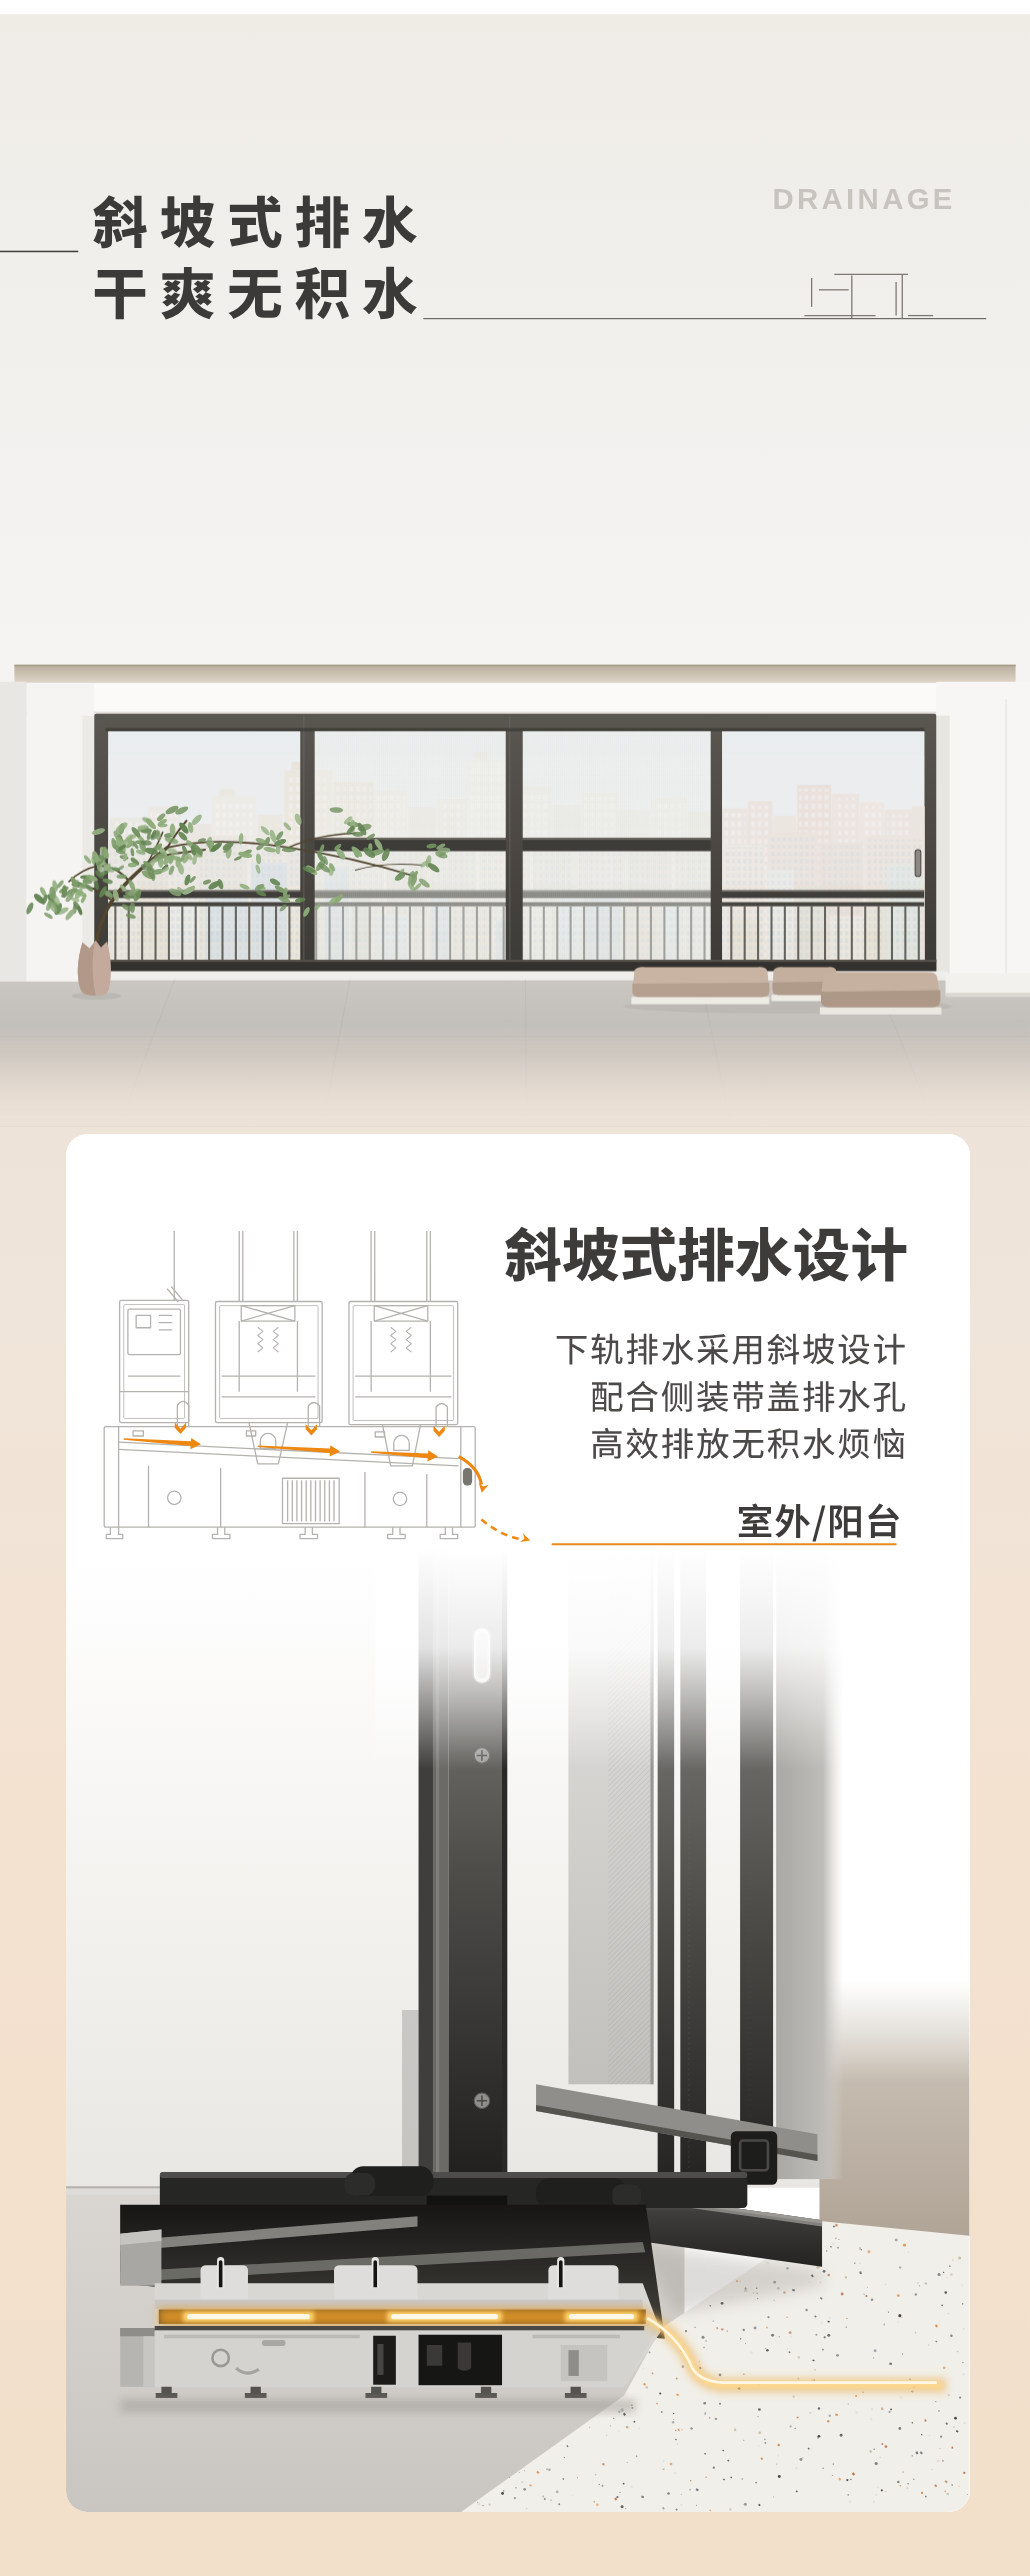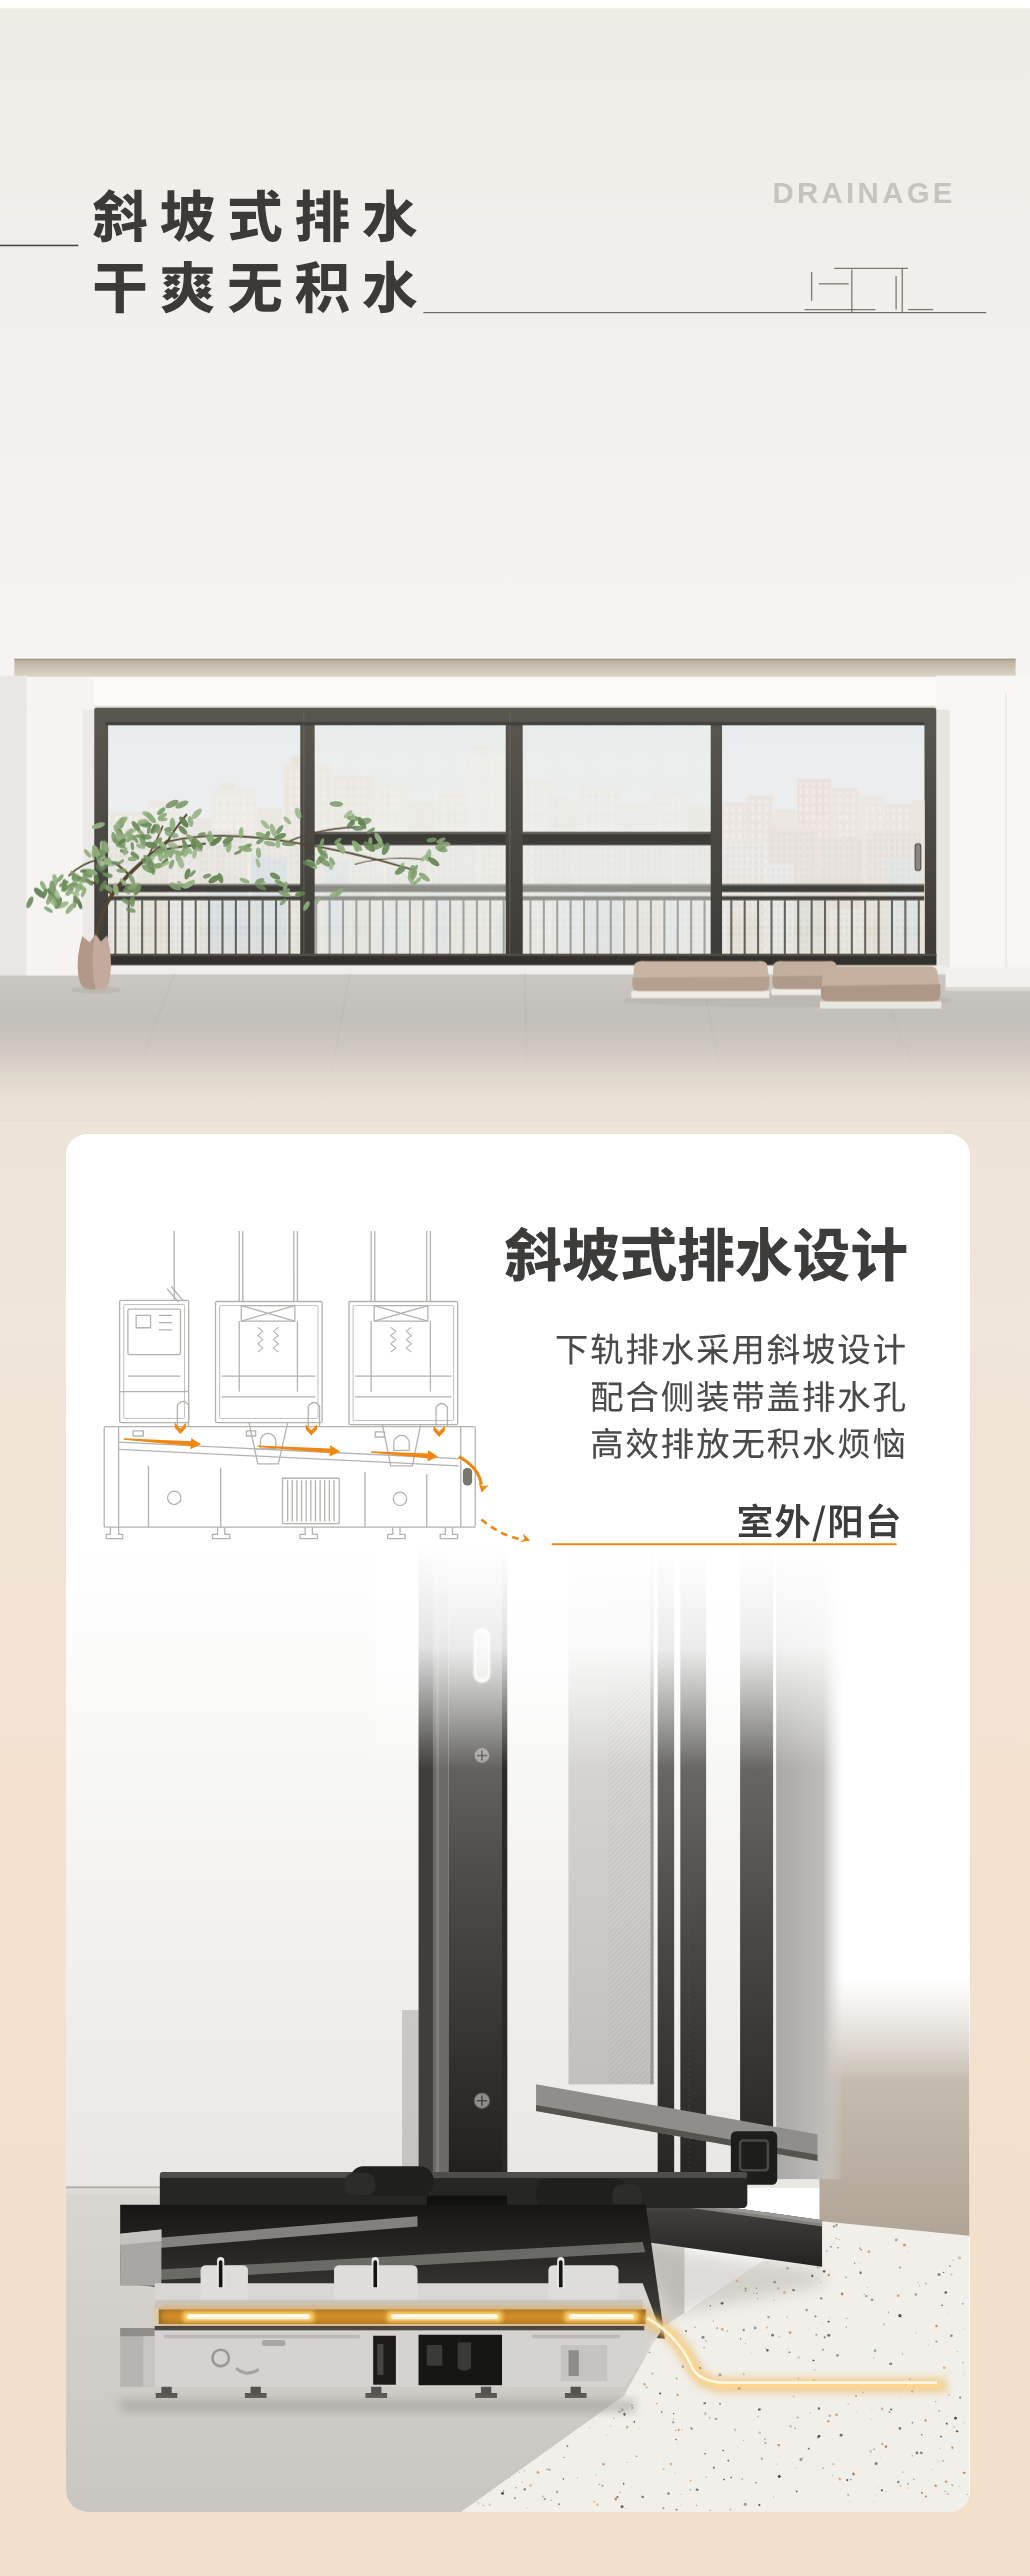--- a/index.html
+++ b/index.html
@@ -1,18 +1,18 @@
 <!DOCTYPE html>
 <html style="font-size:8.2px"><head><meta charset="utf-8"><title>drainage</title>
 <style>
 html,body{margin:0;padding:0;}
 body{width:1030px;height:2694px;position:relative;background:#ffffff;font-family:"Liberation Sans",sans-serif;overflow:hidden;}
 #beige{position:absolute;left:0;top:1056px;width:1030px;height:1638px;
  background:linear-gradient(180deg,#ece2d8 0%,#f0e5da 16%,#f3e2d0 45%,#f2dfc9 100%);}
-#hero{position:absolute;left:0;top:8px;}
+#hero{position:absolute;left:0;top:14px;}
 #card{position:absolute;left:66px;top:1134px;width:904px;height:1378px;border-radius:21.6px;background:#ffffff;overflow:hidden;}
 </style></head>
 <body>
 
 <div id="beige"></div>
 
 <div id="hero">
 <svg width="1030" height="1113" viewBox="0 0 2000 2160">
 <defs>
 <linearGradient id="hbg" x1="0" y1="0" x2="0" y2="1">

